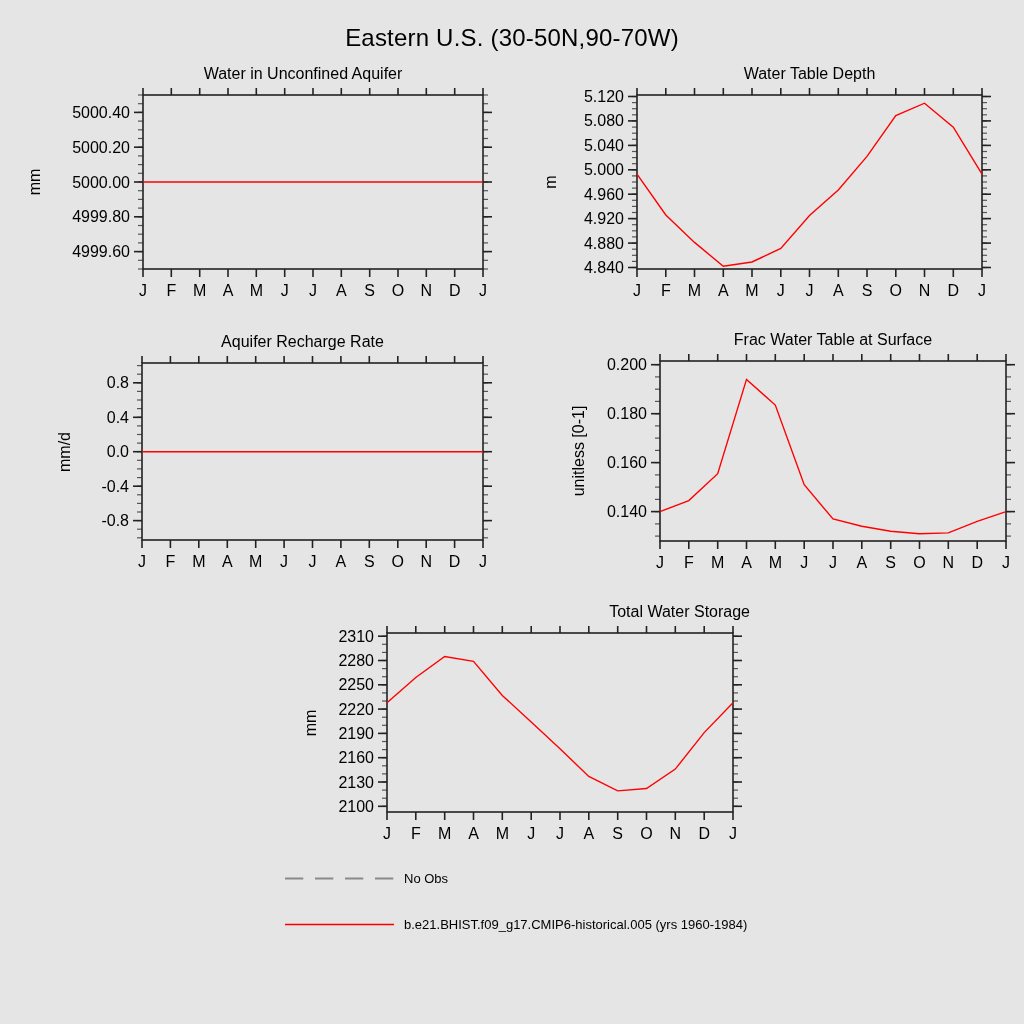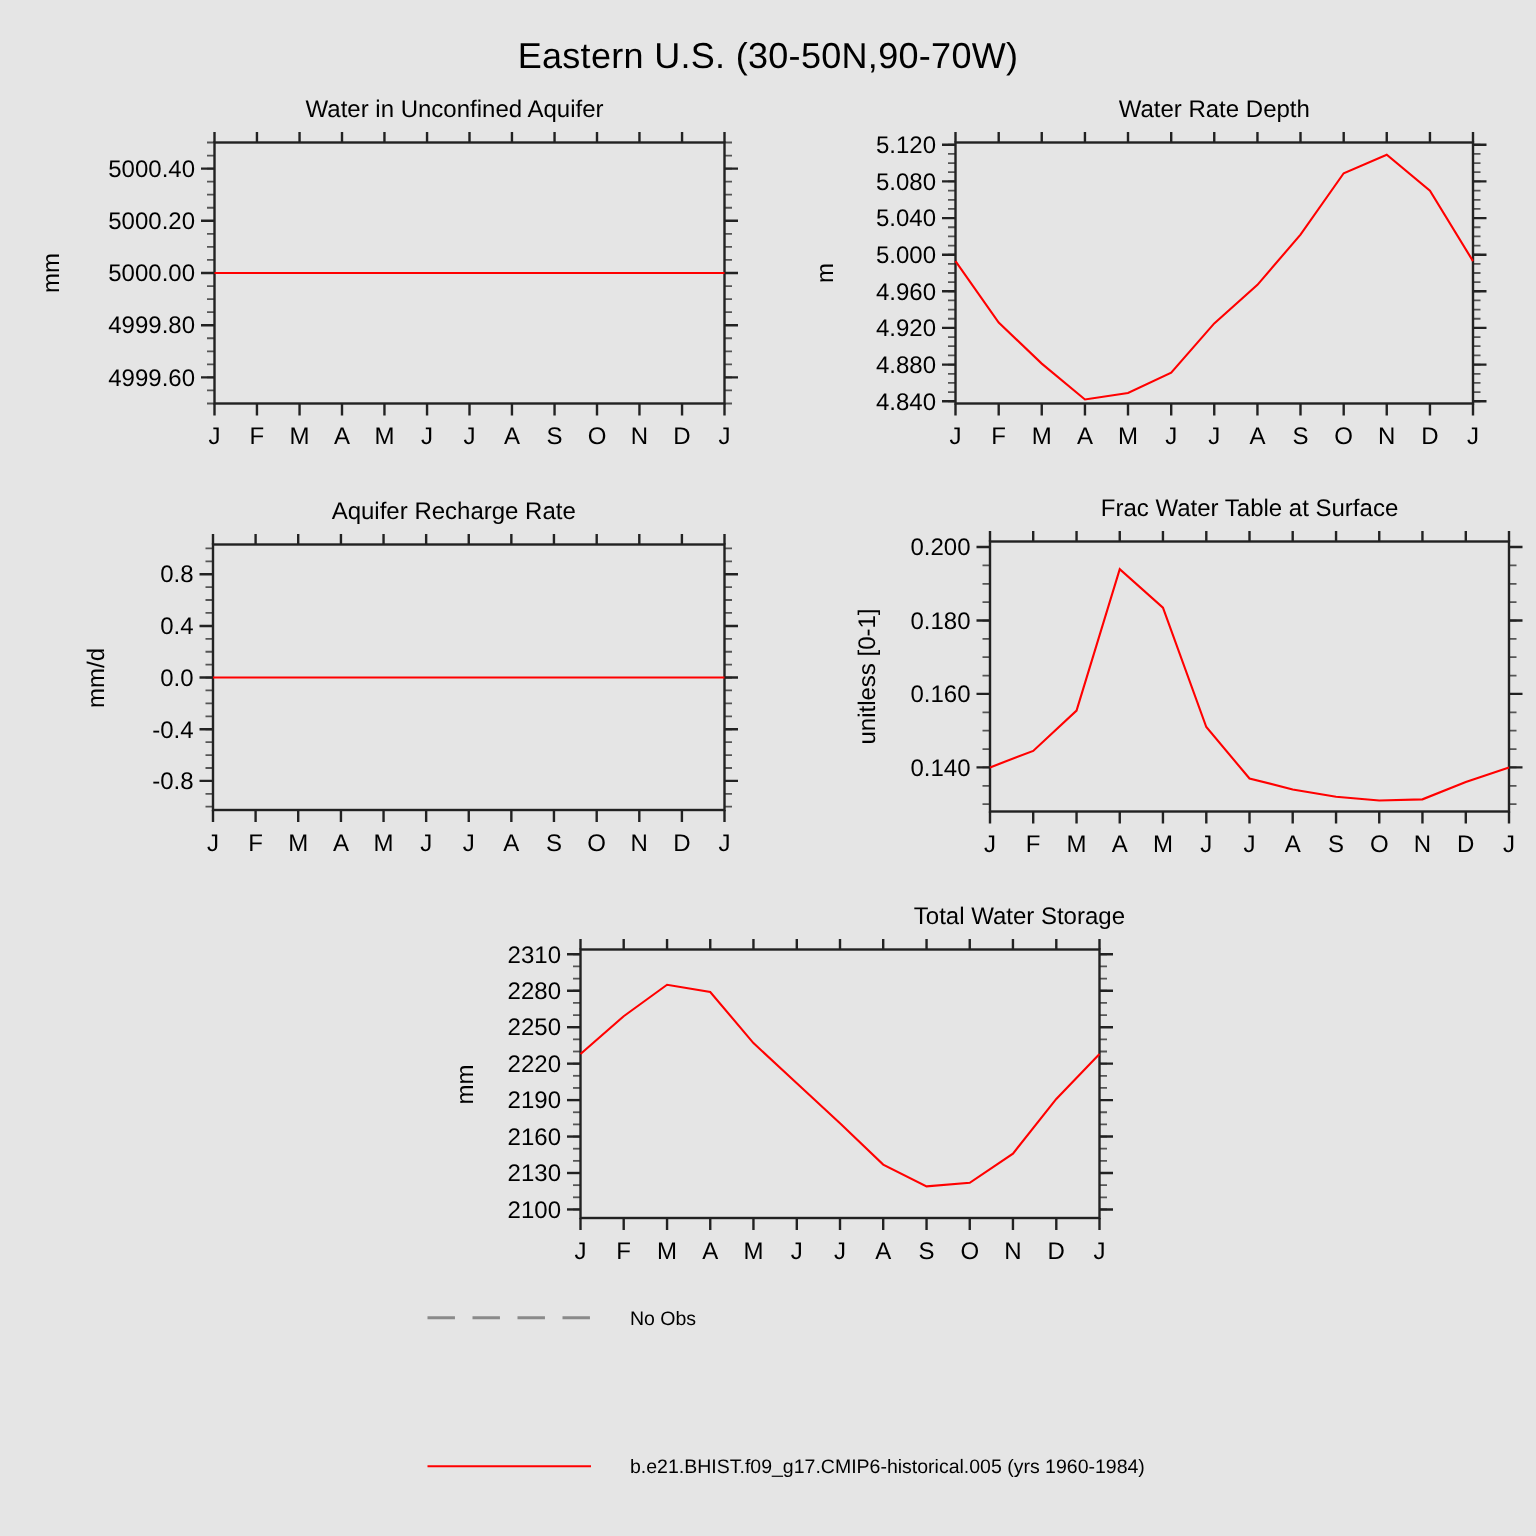--- a/index.html
+++ b/index.html
@@ -5,21 +5,21 @@
   html,body{margin:0;padding:0;background:#fff;}
   #page{position:relative;width:1024px;height:1024px;background:#e5e5e5;overflow:hidden;
         font-family:"Liberation Sans","DejaVu Sans",sans-serif;color:#000;}
   #main-title{position:absolute;left:0;top:24px;width:1024px;text-align:center;
               font-size:24px;letter-spacing:0.2px;}
   figure.panel{position:absolute;margin:0;padding:0;}
   .ptitle{position:absolute;top:0;height:22px;text-align:center;font-size:16px;white-space:nowrap;}
   .plot-svg{position:absolute;left:0;top:18px;}
   .ylab{position:absolute;width:120px;height:20px;text-align:center;font-size:16px;
         transform:rotate(-90deg);transform-origin:center;white-space:nowrap;}
-  .legend-row{position:absolute;display:inline-flex;align-items:center;gap:24px;height:16px;}
+  .legend-row{position:absolute;display:inline-flex;align-items:center;gap:8px;height:16px;}
   .legend-row svg{display:block;}
   .legend-label{font-size:13px;white-space:nowrap;}
 </style>
 </head>
 <body>
 
 <div id="page">
 
   <div id="main-title">Eastern U.S. (30-50N,90-70W)</div>
 
@@ -122,21 +122,21 @@
         <text x="426.7" y="213" text-anchor="middle" font-size="16px" fill="#000">D</text>
         <line x1="455.0" y1="186" x2="455.0" y2="194" stroke="#222222" stroke-width="1.6"></line>
         <line x1="455.0" y1="12" x2="455.0" y2="5" stroke="#222222" stroke-width="1.6"></line>
         <text x="455.0" y="213" text-anchor="middle" font-size="16px" fill="#000">J</text>
         <rect x="115" y="12" width="340" height="174" fill="none" stroke="#222222" stroke-width="1.6"></rect>
         <polyline points="115.0,99.0 143.3,99.0 171.7,99.0 200.0,99.0 228.3,99.0 256.7,99.0 285.0,99.0 313.3,99.0 341.7,99.0 370.0,99.0 398.3,99.0 426.7,99.0 455.0,99.0" fill="none" stroke="#ff0000" stroke-width="1.4"></polyline>
       </svg>
   </figure>
 
   <figure class="panel" id="panel-1" style="left: 522px; top: 65px; width: 478px; height: 238px;">
-    <div class="ptitle" style="left: 115px; width: 345px;">Water Rate Depth</div>
+    <div class="ptitle" style="left: 115px; width: 345px;">Water Table Depth</div>
     <div class="ylab" style="left: -30px; top: 107px;">m</div>
     <svg class="plot-svg" width="478" height="220">
         <line x1="110" y1="184.5" x2="115" y2="184.5" stroke="#555" stroke-width="1.2"></line>
         <line x1="460" y1="184.5" x2="465" y2="184.5" stroke="#555" stroke-width="1.2"></line>
         <line x1="110" y1="178.4" x2="115" y2="178.4" stroke="#555" stroke-width="1.2"></line>
         <line x1="460" y1="178.4" x2="465" y2="178.4" stroke="#555" stroke-width="1.2"></line>
         <line x1="110" y1="172.3" x2="115" y2="172.3" stroke="#555" stroke-width="1.2"></line>
         <line x1="460" y1="172.3" x2="465" y2="172.3" stroke="#555" stroke-width="1.2"></line>
         <line x1="110" y1="166.2" x2="115" y2="166.2" stroke="#555" stroke-width="1.2"></line>
         <line x1="460" y1="166.2" x2="465" y2="166.2" stroke="#555" stroke-width="1.2"></line>
@@ -569,20 +569,20 @@
       </svg>
   </figure>
 
   <div class="legend-row" id="legend-0" style="left:284px;top:870px;">
     <svg width="112" height="16">
       <line x1="1" y1="8.5" x2="110" y2="8.5" stroke="#8a8a8a" stroke-width="2" stroke-dasharray="18.3 11.7"></line>
     </svg>
     <span class="legend-label">No Obs</span>
   </div>
 
-  <div class="legend-row" id="legend-1" style="left:284px;top:969px;">
+  <div class="legend-row" id="legend-1" style="left:284px;top:916px;">
     <svg width="112" height="16">
       <line x1="1" y1="8.5" x2="110" y2="8.5" stroke="#ff0000" stroke-width="1.3"></line>
     </svg>
     <span class="legend-label">b.e21.BHIST.f09_g17.CMIP6-historical.005 (yrs 1960-1984)</span>
   </div>
 
 </div>
 
 </body></html>

